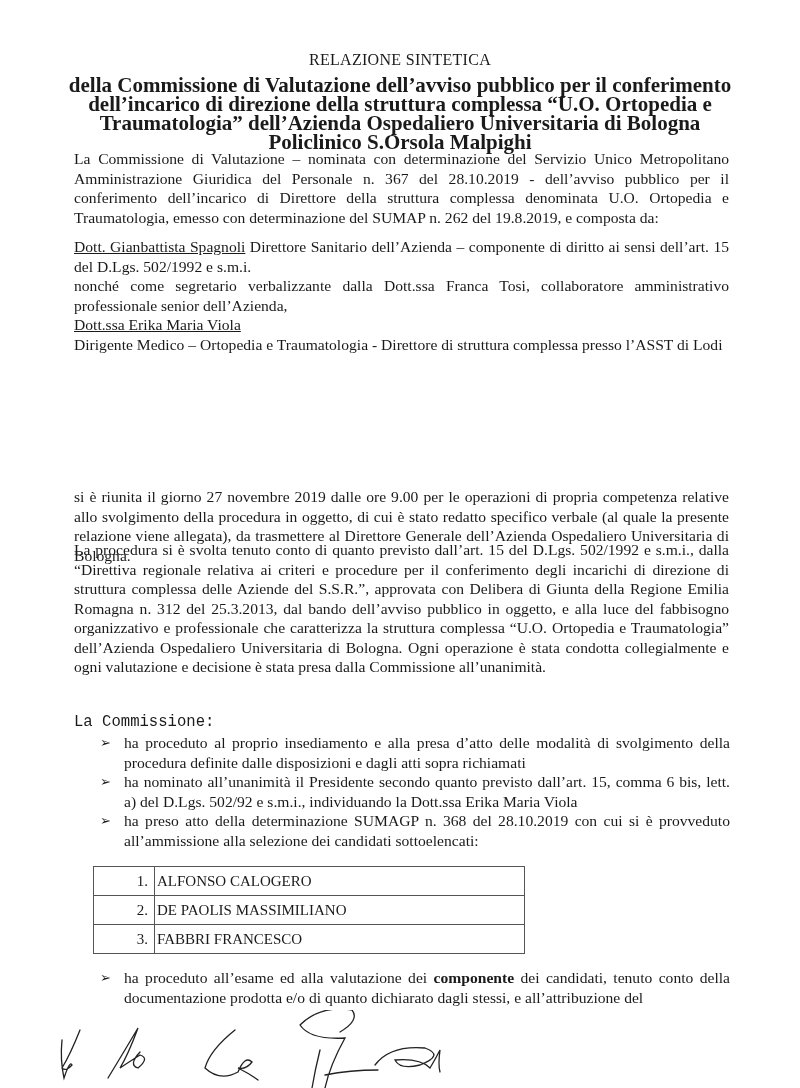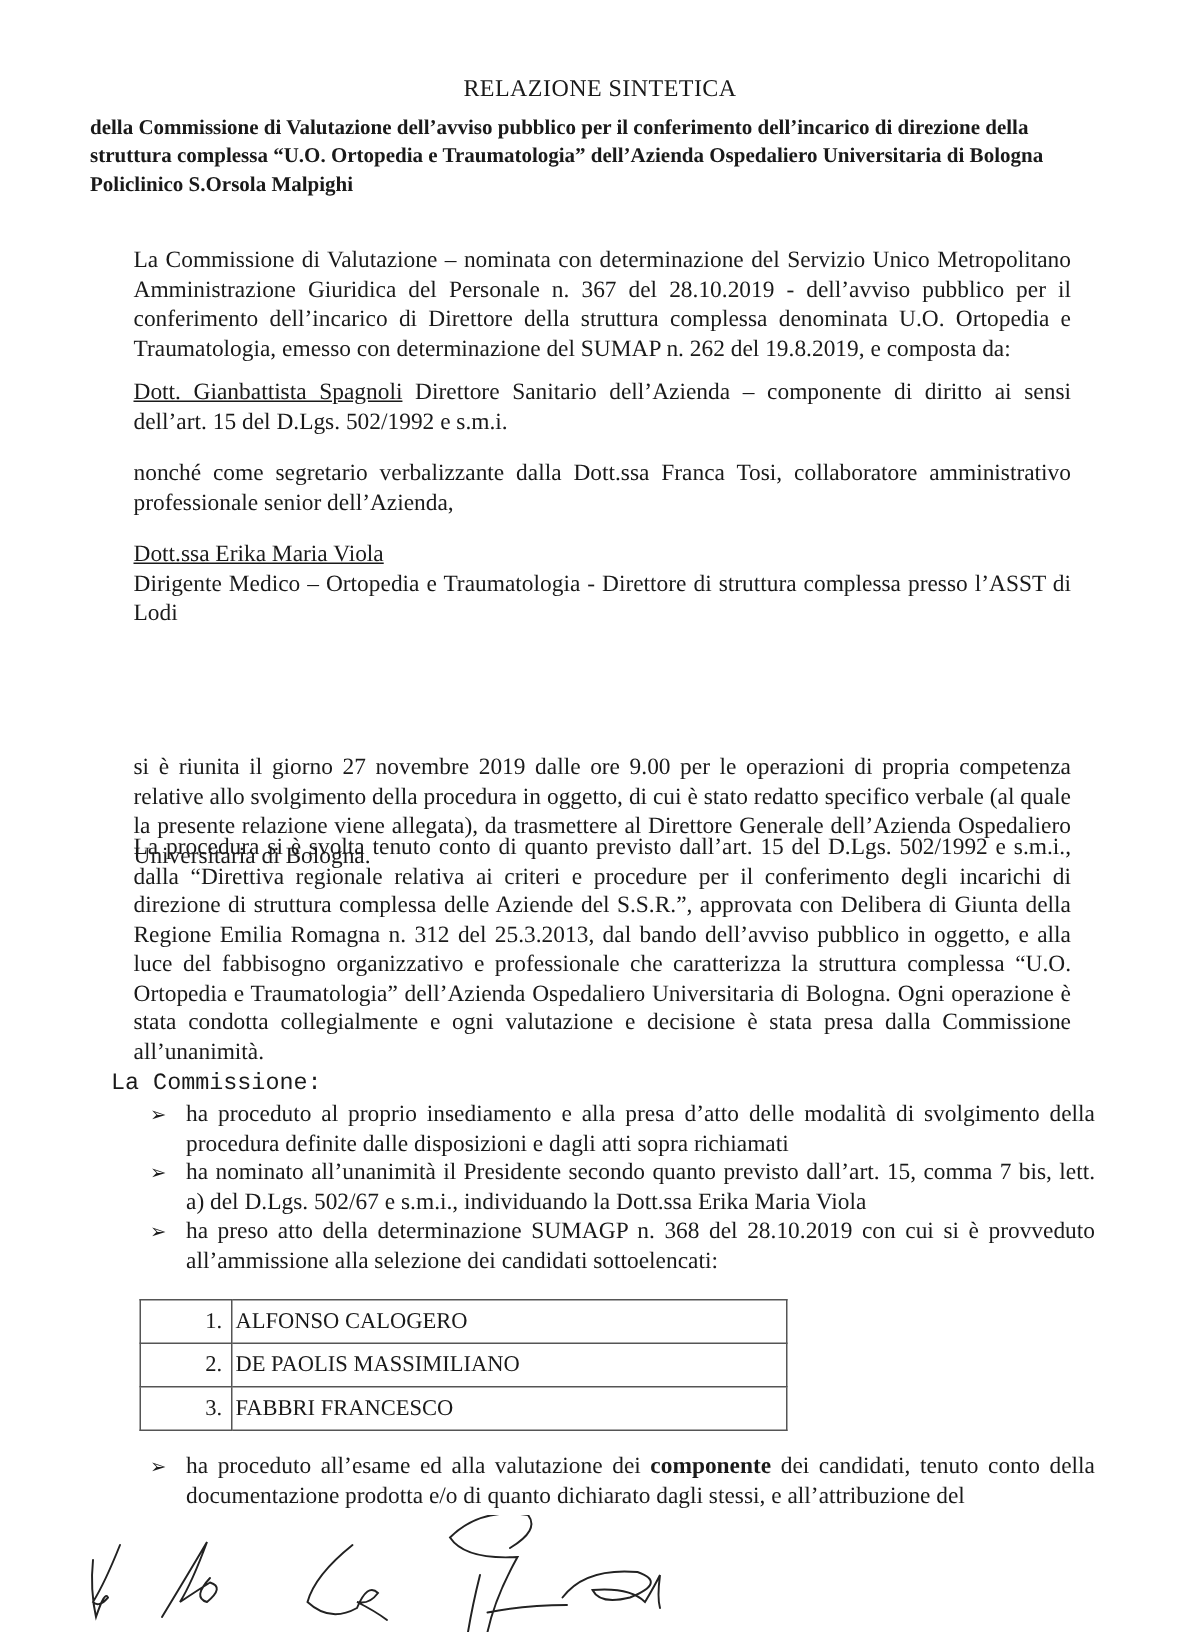--- a/index.html
+++ b/index.html
@@ -7,28 +7,28 @@
     width: 800px; height: 1088px; position: relative; overflow: hidden;
     font-family: "Liberation Serif", "DejaVu Serif", serif;
     color: #1a1a1a;
   }
   .page { position: absolute; left: 0; top: 0; width: 800px; height: 940px; }
   .title {
     position: absolute; top: 51px; left: 0; width: 800px; text-align: center;
     font-size: 16px; letter-spacing: 0.3px;
   }
   .subtitle {
-    position: absolute; top: 76px; left: 60px; width: 680px; 
-    font-weight: bold; font-size: 14px; line-height: 19px;
+    position: absolute; top: 76px; left: 60px; width: 680px; text-align: center;
+    font-weight: bold; font-size: 21px; line-height: 19px;
   }
   .body-text {
     position: absolute; left: 74px; width: 655px;
     font-size: 15.6px; line-height: 19.5px; text-align: justify;
   }
-  .body-text p { margin: 15px; }
+  .body-text p { margin: 0; }
   .intro { top: 149px; }
   .members { top: 237px; }
   .members .u { text-decoration: underline; }
   .meeting { top: 487px; }
   .procedure { top: 540px; }
   .commission-label { top: 713px; font-family: Liberation Mono, monospace; }
   .bullets {
     position: absolute; left: 100px; width: 630px; top: 733px;
     font-size: 15.6px; line-height: 19.5px; list-style: none; margin: 0; padding: 0;
   }
@@ -82,21 +82,21 @@
 
   <div class="body-text commission-label">La Commissione:</div>
 
   <ul class="bullets">
     <li>
       <span class="arrow">➢</span>
       <span>ha proceduto al proprio insediamento e alla presa d’atto delle modalità di svolgimento della procedura definite dalle disposizioni e dagli atti sopra richiamati</span>
     </li>
     <li>
       <span class="arrow">➢</span>
-      <span>ha nominato all’unanimità il Presidente  secondo quanto previsto dall’art. 15, comma 7 bis, lett. a) del D.Lgs. 502/67 e s.m.i., individuando la Dott.ssa Erika Maria Viola</span>
+      <span>ha nominato all’unanimità il Presidente  secondo quanto previsto dall’art. 15, comma 6 bis, lett. a) del D.Lgs. 502/92 e s.m.i., individuando la Dott.ssa Erika Maria Viola</span>
     </li>
     <li>
       <span class="arrow">➢</span>
       <span>ha preso atto della determinazione SUMAGP n. 368 del 28.10.2019 con cui si è provveduto all’ammissione alla selezione dei candidati sottoelencati:</span>
     </li>
   </ul>
 
   <table class="cand-table">
     <tbody>
         <tr>

